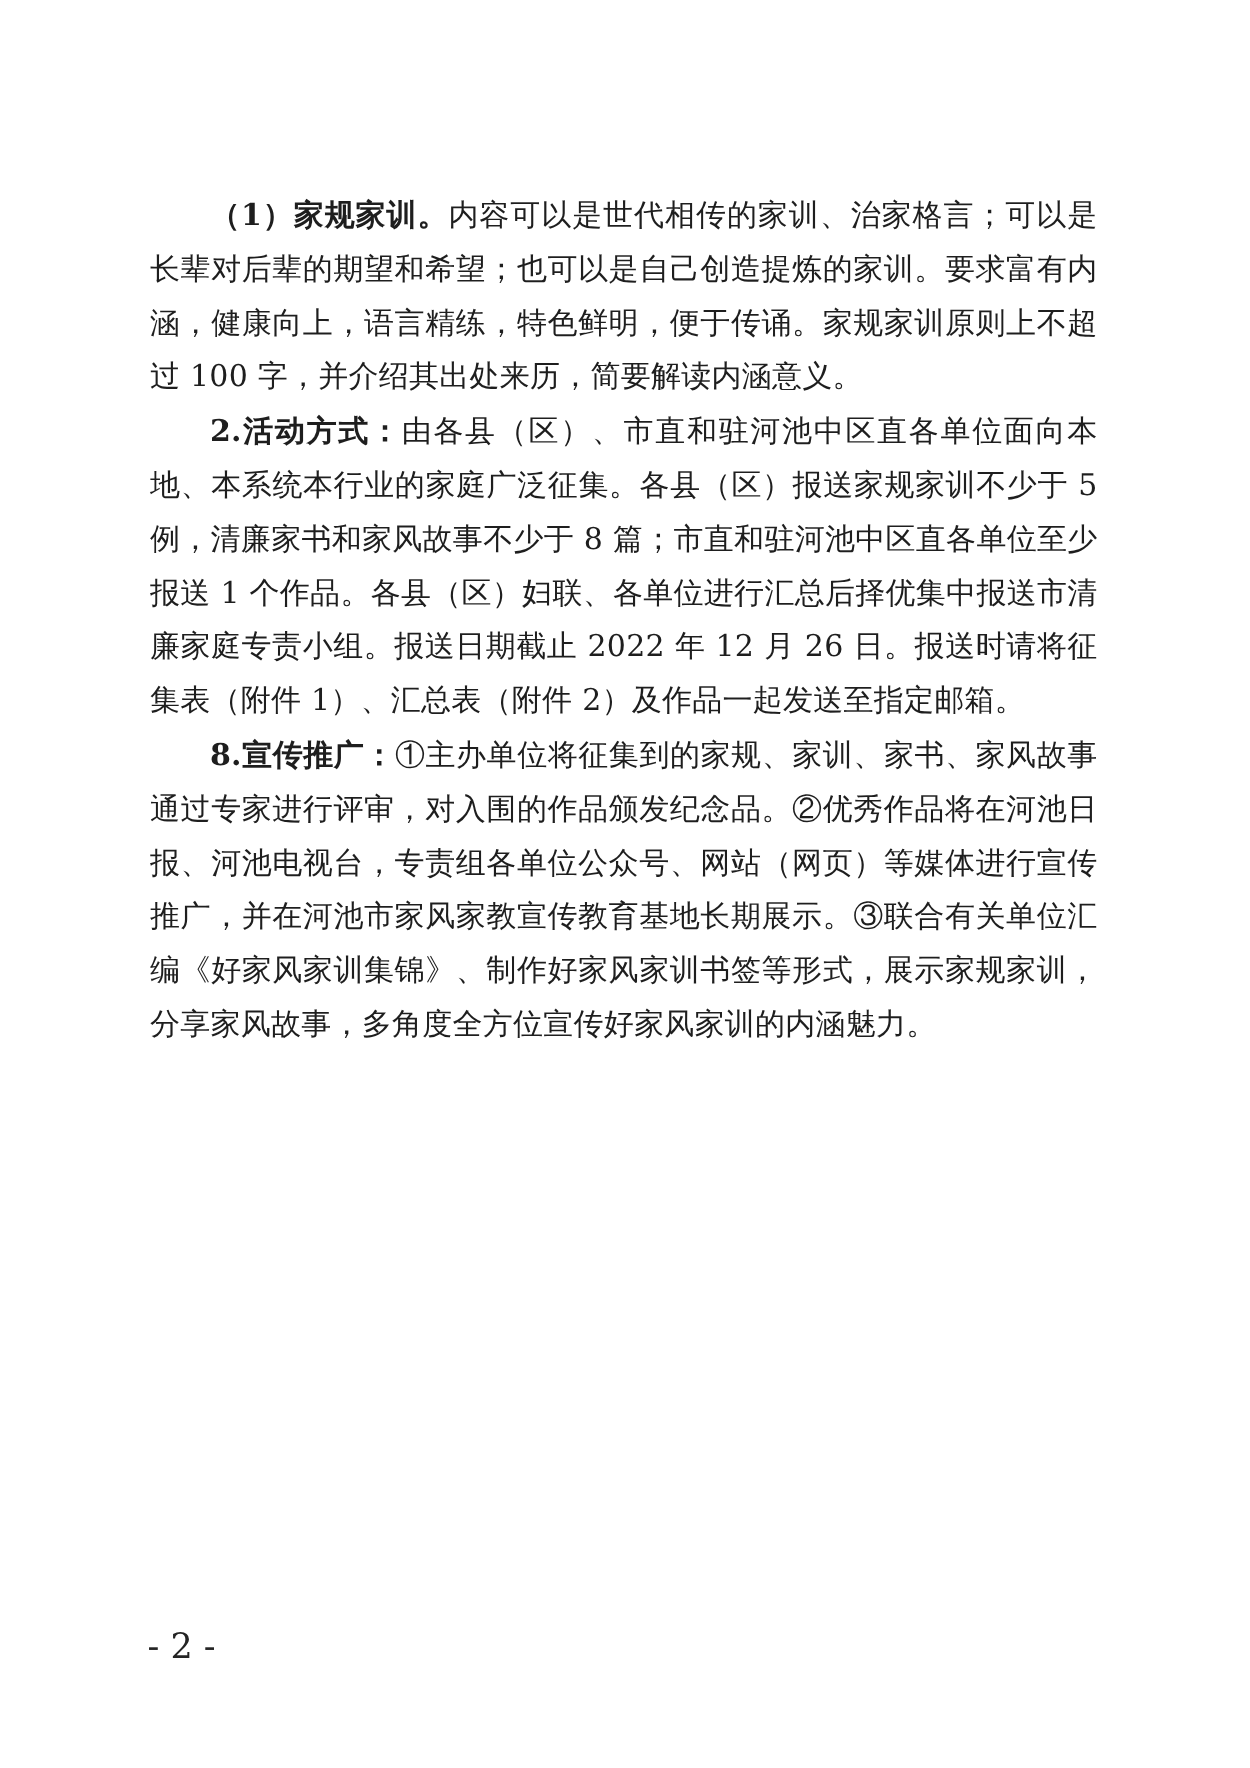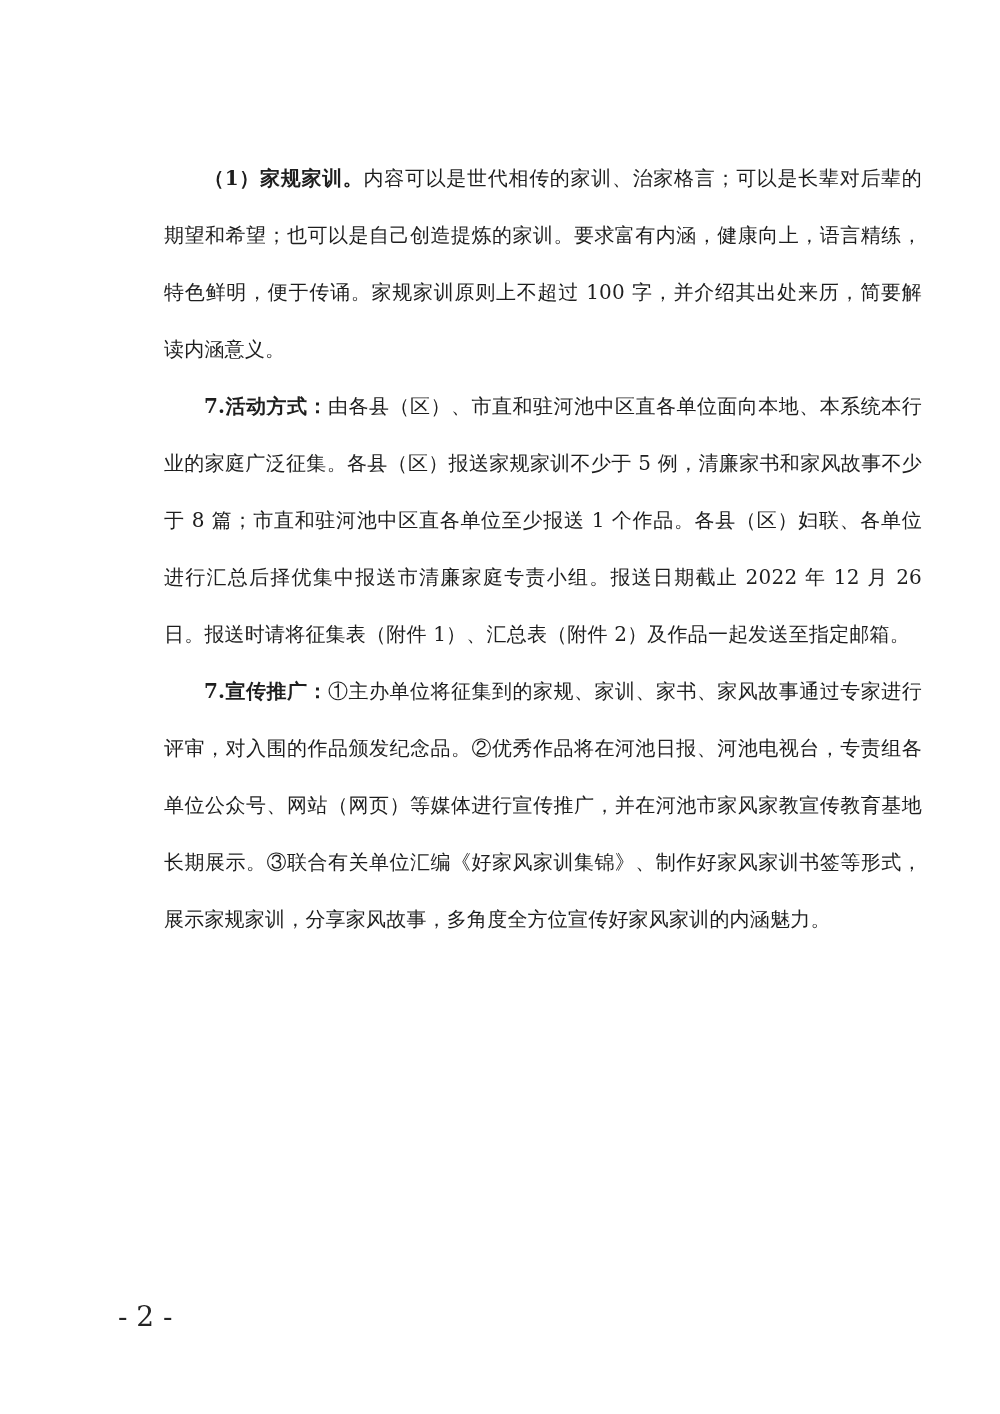--- a/index.html
+++ b/index.html
@@ -18,25 +18,24 @@
   .page {
     position: absolute;
     inset: 0;
     background: #ffffff;
   }
   .content {
     position: absolute;
     left: 120px;
     top: 150px;
     width: 758px;
-    font-size: 20px;
-    line-height: 57px;
+    font-size: 24px;
+    line-height: 43px;
     text-align: justify;
     letter-spacing: 0.2px;
-    margin-left: 44px;
   }
   .para {
     margin: 0;
     text-indent: 2em;
   }
   .lead {
     font-weight: 700;
   }
   .body-text {
     font-weight: 400;
@@ -49,19 +48,19 @@
     line-height: 32px;
     color: #242424;
   }
 </style>
 </head>
 <body>
 
 <div class="page">
   <main class="content">
     <p class="para"><span class="lead">（1）家规家训。</span><span class="body-text">内容可以是世代相传的家训、治家格言；可以是长辈对后辈的期望和希望；也可以是自己创造提炼的家训。要求富有内涵，健康向上，语言精练，特色鲜明，便于传诵。家规家训原则上不超过 100 字，并介绍其出处来历，简要解读内涵意义。</span></p>
-    <p class="para"><span class="lead">7.活动方式：</span><span class="body-text">由各县（区）、市直和驻河池中区直各单位面向本地、本系统本行业的家庭广泛征集。各县（区）报送家规家训不少于 5 例，清廉家书和家风故事不少于 8 篇；市直和驻河池中区直各单位至少报送 1 个作品。各县（区）妇联、各单位进行汇总后择优集中报送市清廉家庭专责小组。报送日期截止 2022 年 12 月 26 日。报送时请将征集表（附件 1）、汇总表（附件 2）及作品一起发送至指定邮箱。</span></p>
-    <p class="para"><span class="lead">7.宣传推广：</span><span class="body-text">①主办单位将征集到的家规、家训、家书、家风故事通过专家进行评审，对入围的作品颁发纪念品。②优秀作品将在河池日报、河池电视台，专责组各单位公众号、网站（网页）等媒体进行宣传推广，并在河池市家风家教宣传教育基地长期展示。③联合有关单位汇编《好家风家训集锦》、制作好家风家训书签等形式，展示家规家训，分享家风故事，多角度全方位宣传好家风家训的内涵魅力。</span></p>
+    <p class="para"><span class="lead">2.活动方式：</span><span class="body-text">由各县（区）、市直和驻河池中区直各单位面向本地、本系统本行业的家庭广泛征集。各县（区）报送家规家训不少于 5 例，清廉家书和家风故事不少于 8 篇；市直和驻河池中区直各单位至少报送 1 个作品。各县（区）妇联、各单位进行汇总后择优集中报送市清廉家庭专责小组。报送日期截止 2022 年 12 月 26 日。报送时请将征集表（附件 1）、汇总表（附件 2）及作品一起发送至指定邮箱。</span></p>
+    <p class="para"><span class="lead">8.宣传推广：</span><span class="body-text">①主办单位将征集到的家规、家训、家书、家风故事通过专家进行评审，对入围的作品颁发纪念品。②优秀作品将在河池日报、河池电视台，专责组各单位公众号、网站（网页）等媒体进行宣传推广，并在河池市家风家教宣传教育基地长期展示。③联合有关单位汇编《好家风家训集锦》、制作好家风家训书签等形式，展示家规家训，分享家风故事，多角度全方位宣传好家风家训的内涵魅力。</span></p>
   </main>
   <div class="footer">
     <span>- 2 -</span>
   </div>
 </div>
 
 </body></html>

